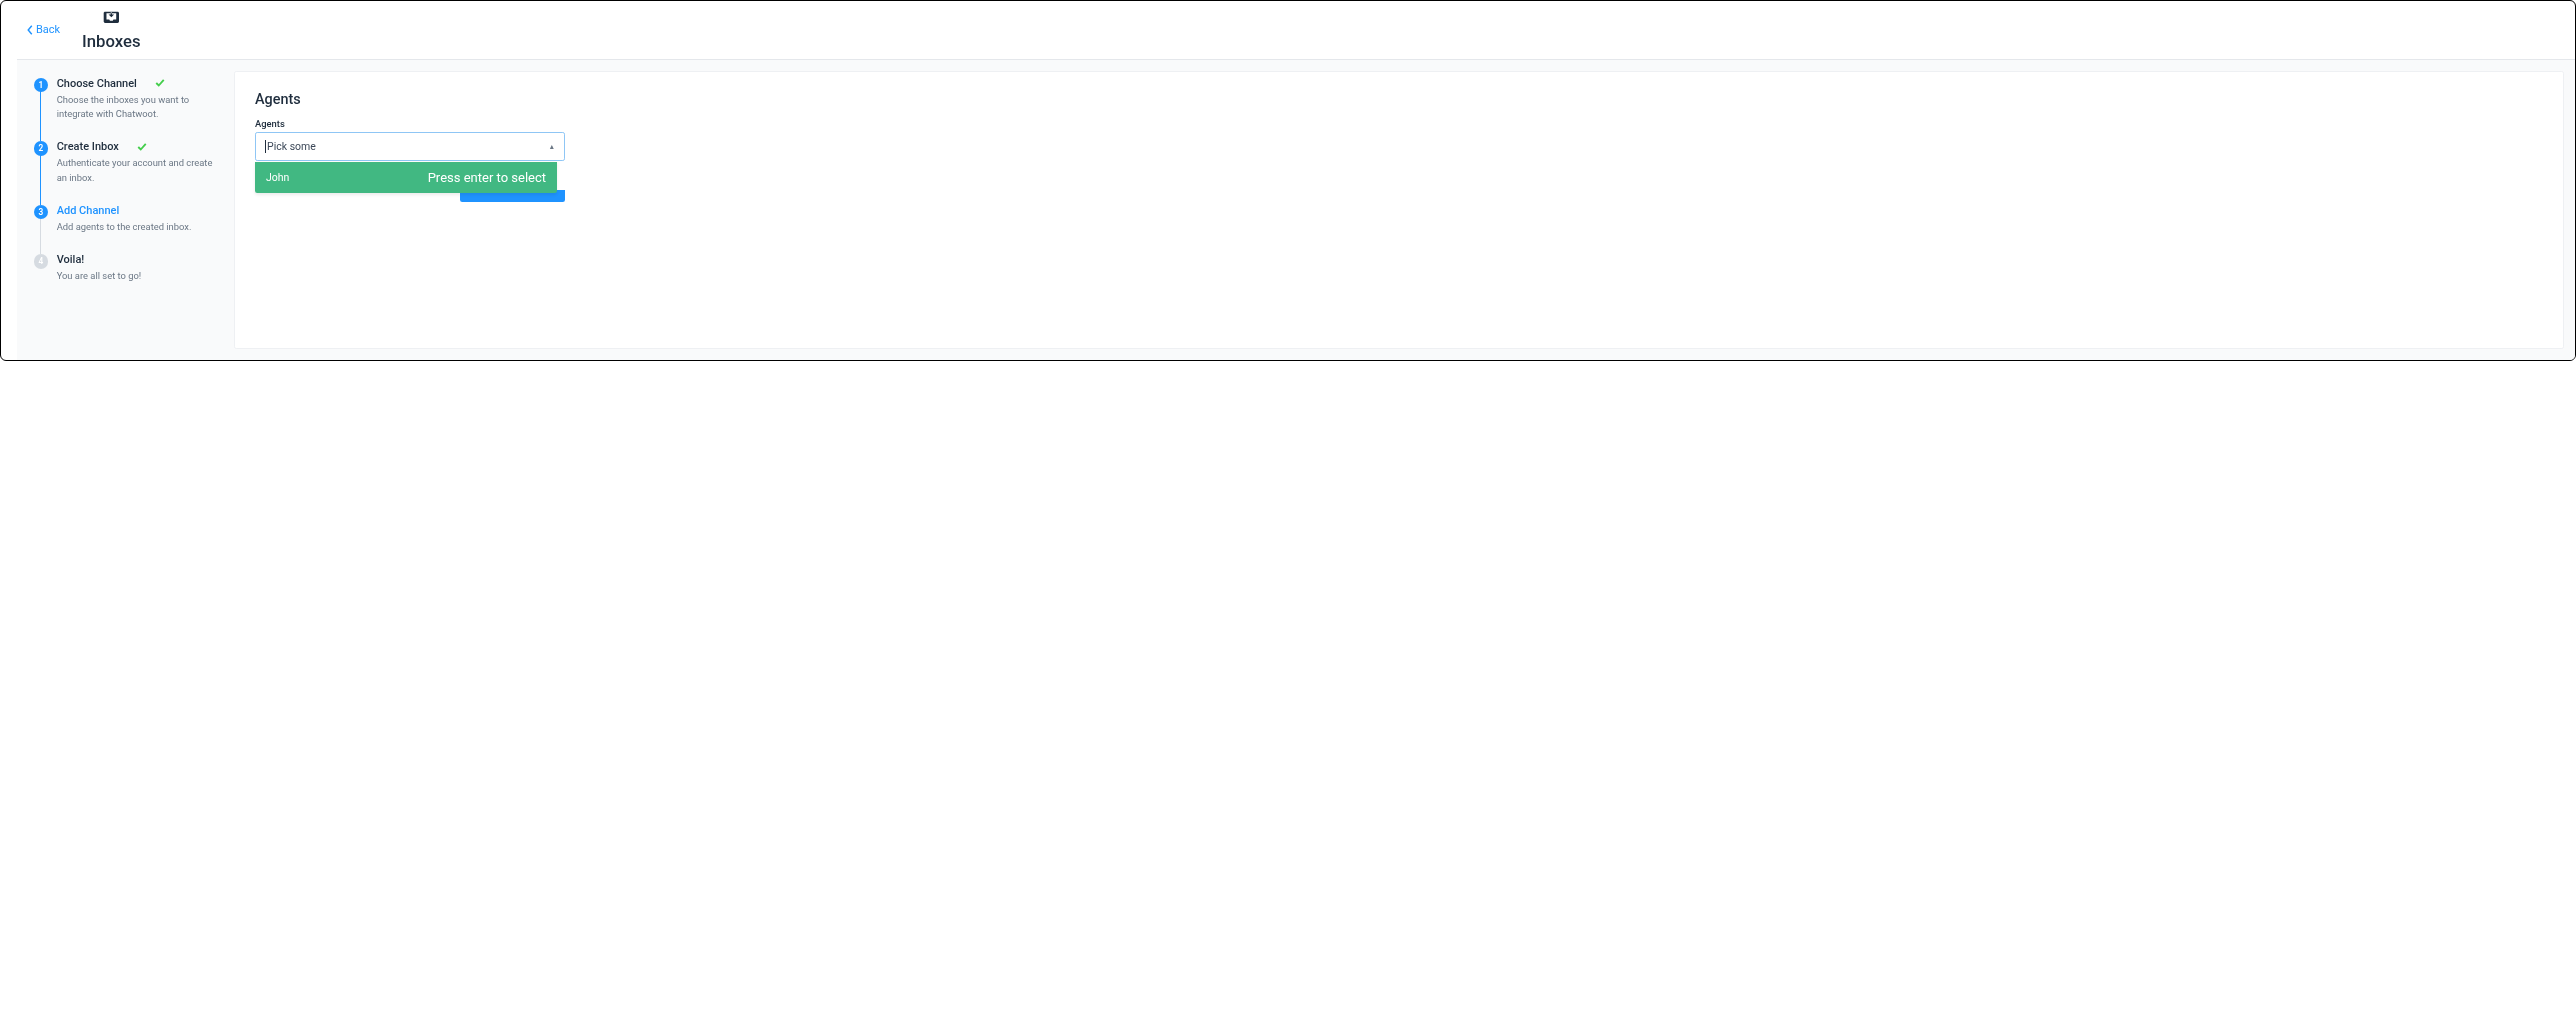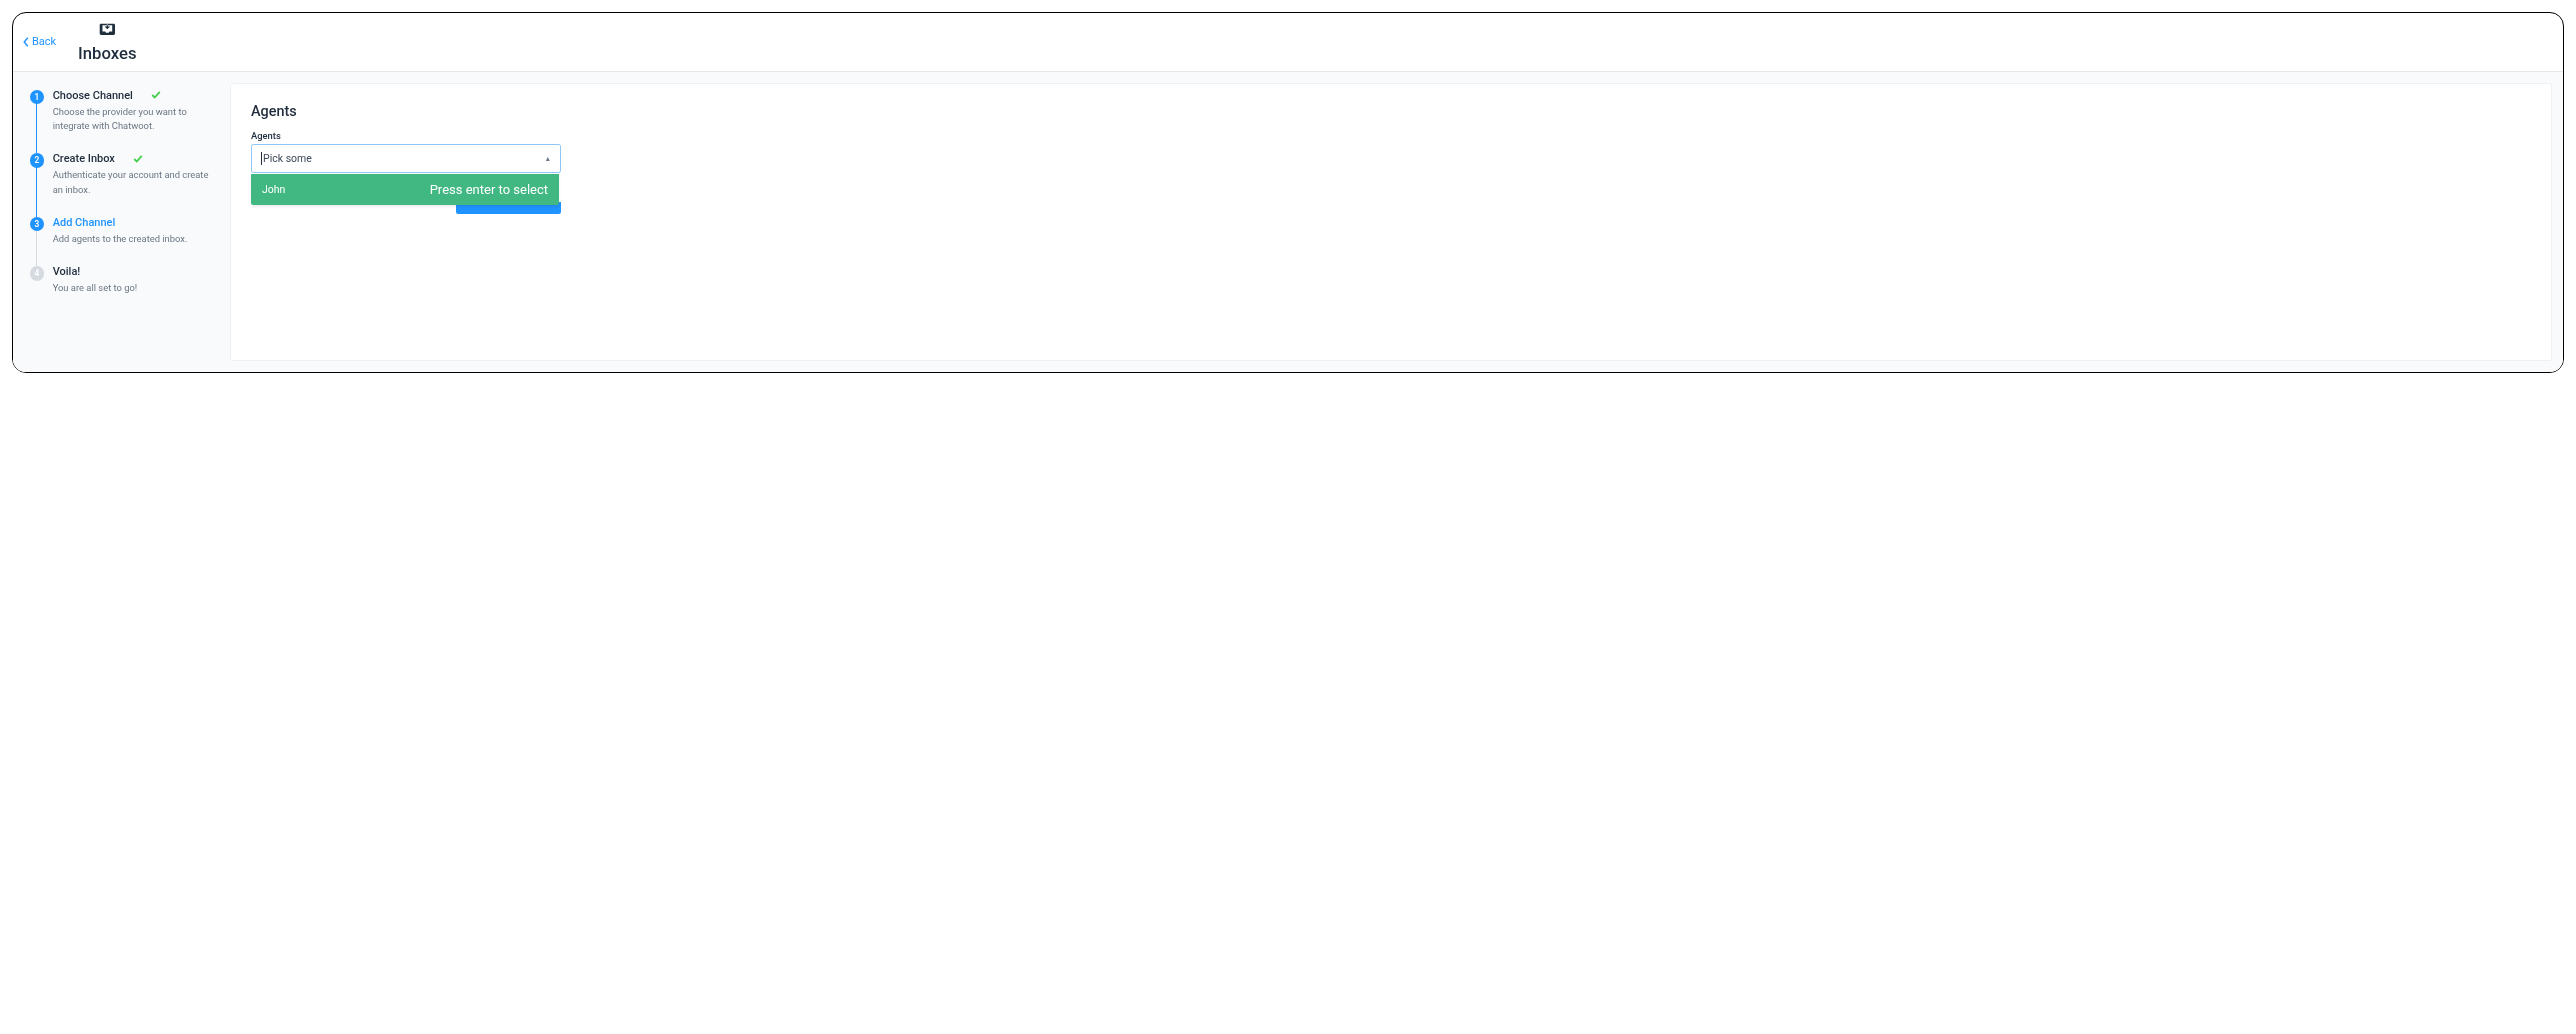--- a/index.html
+++ b/index.html
@@ -3,24 +3,25 @@
 <meta charset="utf-8">
 <style>
 * { box-sizing: border-box; margin: 0; padding: 0; }
 body {
   font-family: -apple-system, BlinkMacSystemFont, "Segoe UI", Roboto, "Helvetica Neue", Arial, sans-serif;
   background: #fff;
   color: #1f2d3d;
 }
 .frame {
   border: 1.1px solid #000;
-  border-radius: 14px;
-  margin: 12px;
+  border-radius: 6px;
+  margin: 0;
   overflow: hidden;
   background: #fff;
+  padding-left: 16px;
 }
 .header {
   display: flex;
   align-items: center;
   padding: 7.8px 10px;
   border-bottom: 0.6px solid #e4e7eb;
   gap: 11px;
 }
 .back-link {
   display: flex;
@@ -154,21 +155,21 @@
   font-size: 10.5px;
   color: #3c4858;
   border-left: 0.8px solid #1f2d3d;
   padding-left: 1.1px;
 }
 .select-caret { color: #6b7785; font-size: 6.7px; }
 .dropdown {
   position: absolute;
   top: 30px;
   left: 0;
-  right: 2px;
+  right: 8px;
   background: #41b882;
   border-radius: 0 0 2.2px 2.2px;
   box-shadow: 0 1.1px 3.3px rgba(0,0,0,0.08);
   z-index: 10;
 }
 .dropdown-item {
   display: flex;
   justify-content: space-between;
   align-items: center;
   padding: 7.8px 11px;
@@ -215,21 +216,21 @@
       <div class="steps">
 
         <div class="step">
           <div class="step-num">1</div>
           <div class="step-title-row">
             <span class="step-title">Choose Channel</span>
             <svg class="check-icon" viewBox="0 0 16 16" fill="none" stroke="currentColor" stroke-width="3">
                 <path d="M2 8 L6 12 L14 3"></path>
               </svg>
           </div>
-          <div class="step-desc">Choose the provider you want to integrate with Chatwoot.</div>
+          <div class="step-desc">Choose the inboxes you want to integrate with Chatwoot.</div>
         </div>
 
         <div class="step">
           <div class="step-num">2</div>
           <div class="step-title-row">
             <span class="step-title">Create Inbox</span>
             <svg class="check-icon" viewBox="0 0 16 16" fill="none" stroke="currentColor" stroke-width="3">
                 <path d="M2 8 L6 12 L14 3"></path>
               </svg>
           </div>

